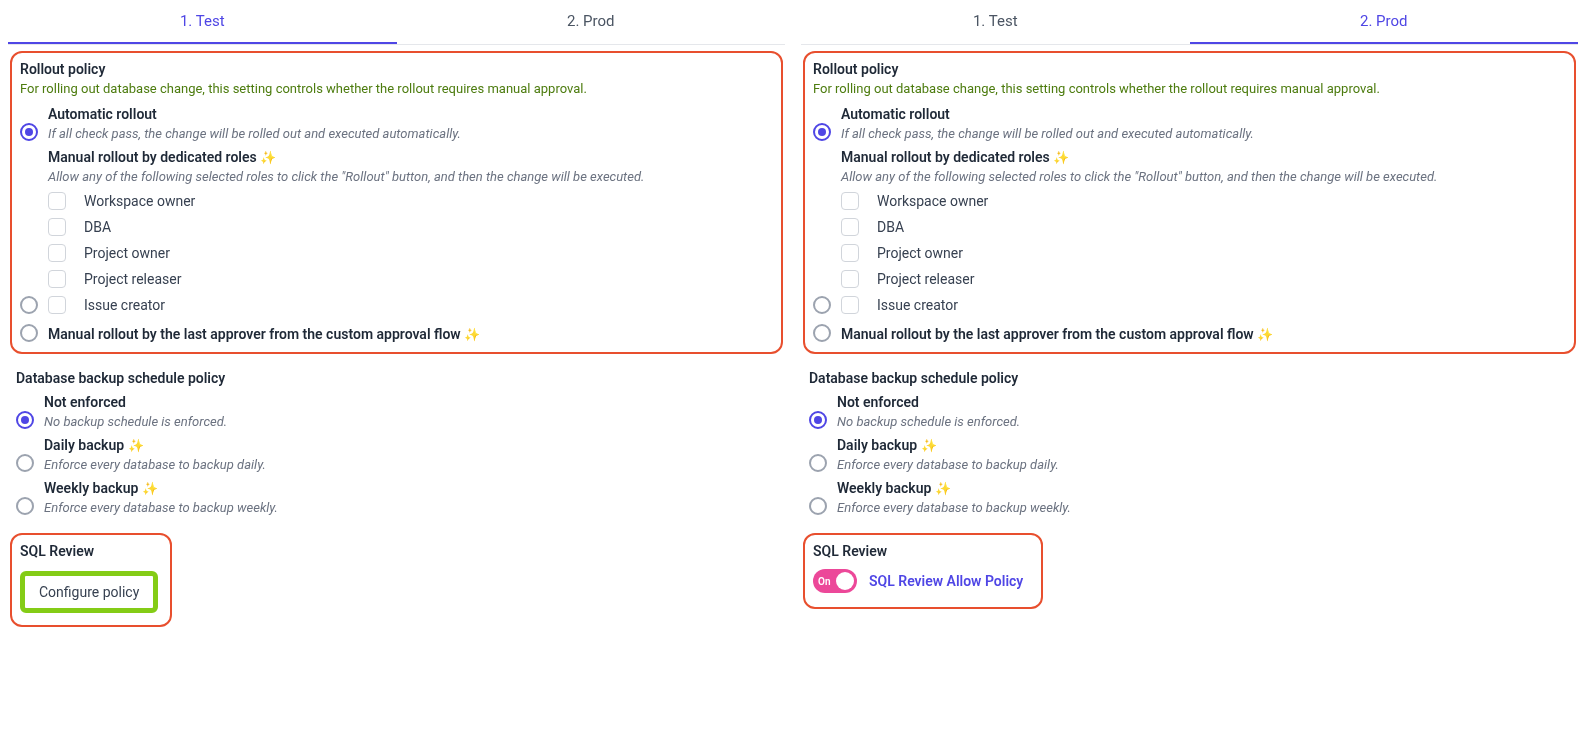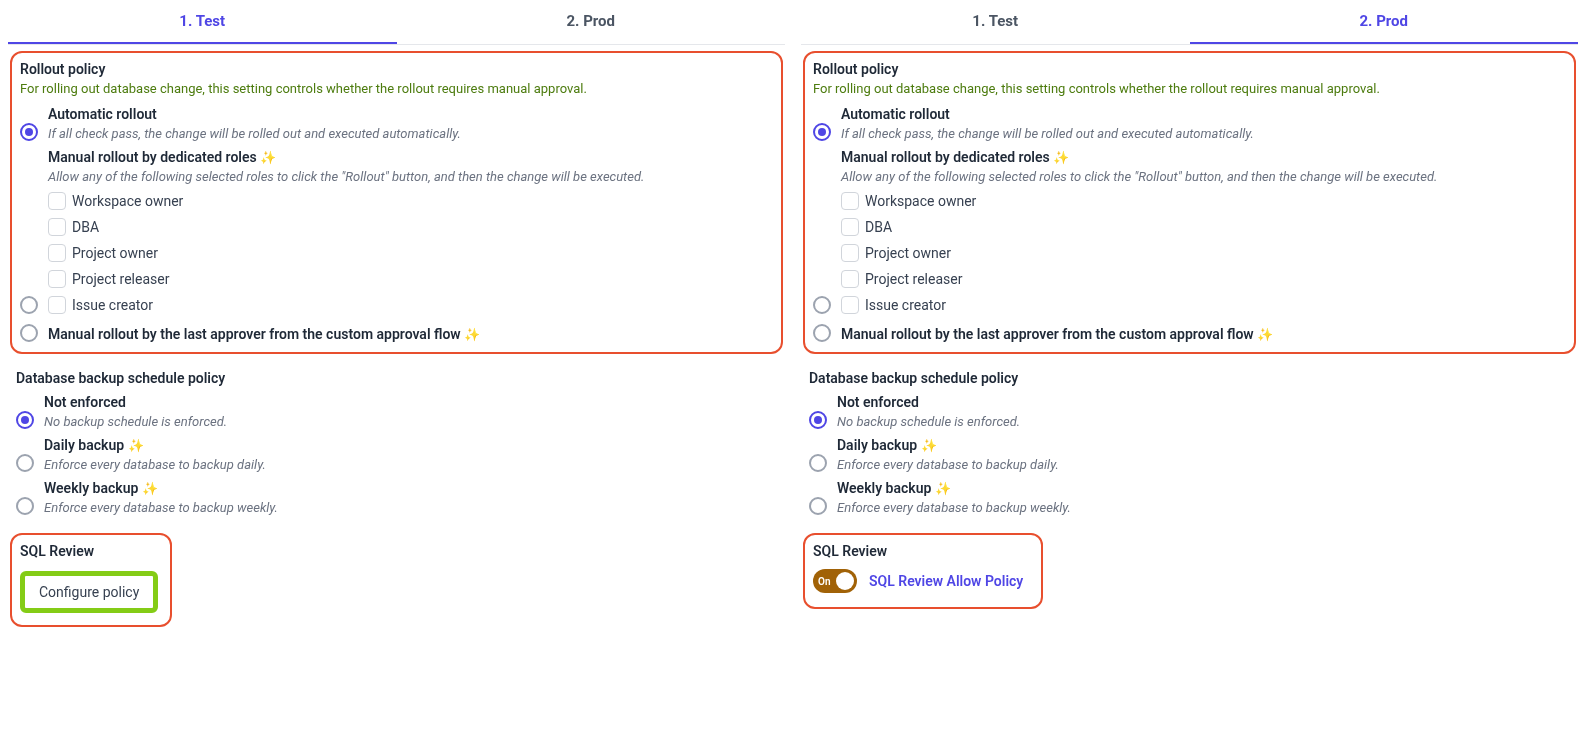--- a/index.html
+++ b/index.html
@@ -20,21 +20,21 @@
   }
   .tabs {
     display: flex;
     border-bottom: 1px solid #e5e7eb;
   }
   .tab {
     flex: 1;
     text-align: center;
     padding: 12px 0;
     font-size: 15px;
-    font-weight: 700;
+    font-weight: 400;
     color: #4b5563;
     cursor: pointer;
     border-bottom: 2px solid transparent;
   }
   .tab.active {
     color: #4f46e5;
     border-bottom: 2px solid #4f46e5;
   }
   .section {
     padding: 10px 8px 12px 8px;
@@ -101,21 +101,21 @@
   .sparkle {
     color: #6366f1;
     font-size: 13px;
   }
   .checklist {
     margin-top: 8px;
   }
   .check-row {
     display: flex;
     align-items: center;
-    gap: 6px;
+    gap: 18px;
     margin-top: 8px;
   }
   .checkbox {
     width: 18px;
     height: 18px;
     border: 1.5px solid #d1d5db;
     border-radius: 4px;
     flex-shrink: 0;
     cursor: pointer;
     background: #fff;
@@ -137,21 +137,21 @@
   }
   .sql-review-row {
     display: flex;
     align-items: center;
     gap: 12px;
     margin-top: 10px;
   }
   .toggle {
     width: 44px;
     height: 24px;
-    background: #a16207;
+    background: #ec4899;
     border-radius: 12px;
     position: relative;
     cursor: pointer;
     display: flex;
     align-items: center;
     flex-shrink: 0;
   }
   .toggle-label {
     color: #fff;
     font-size: 10px;

